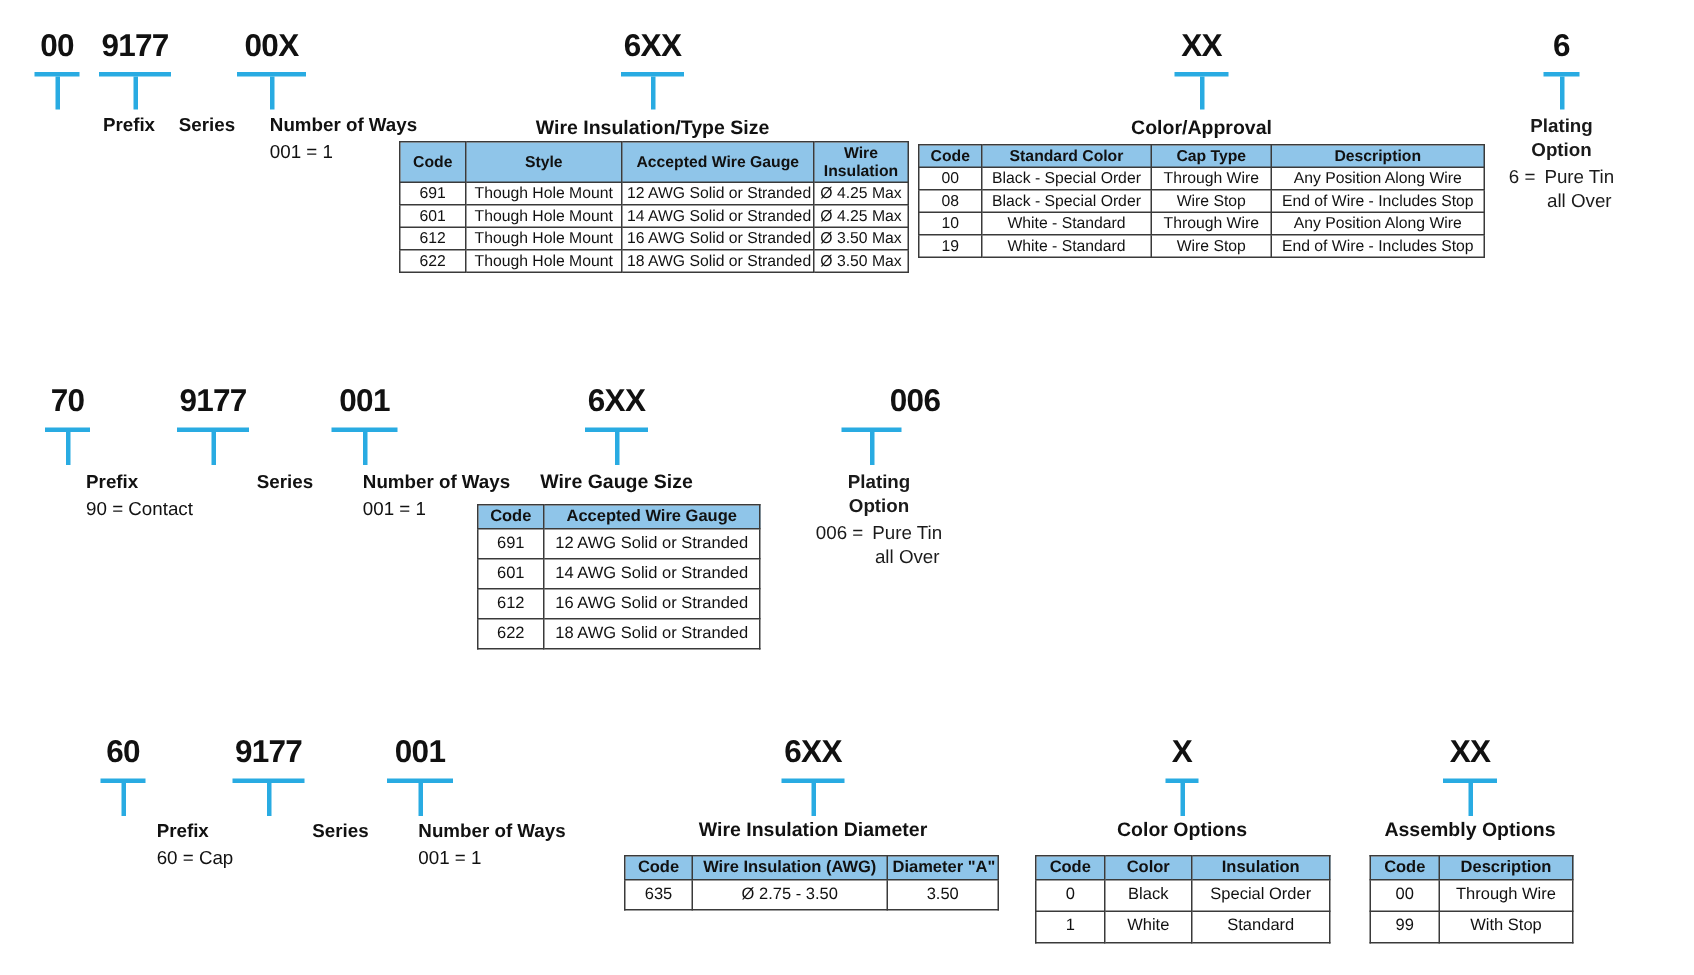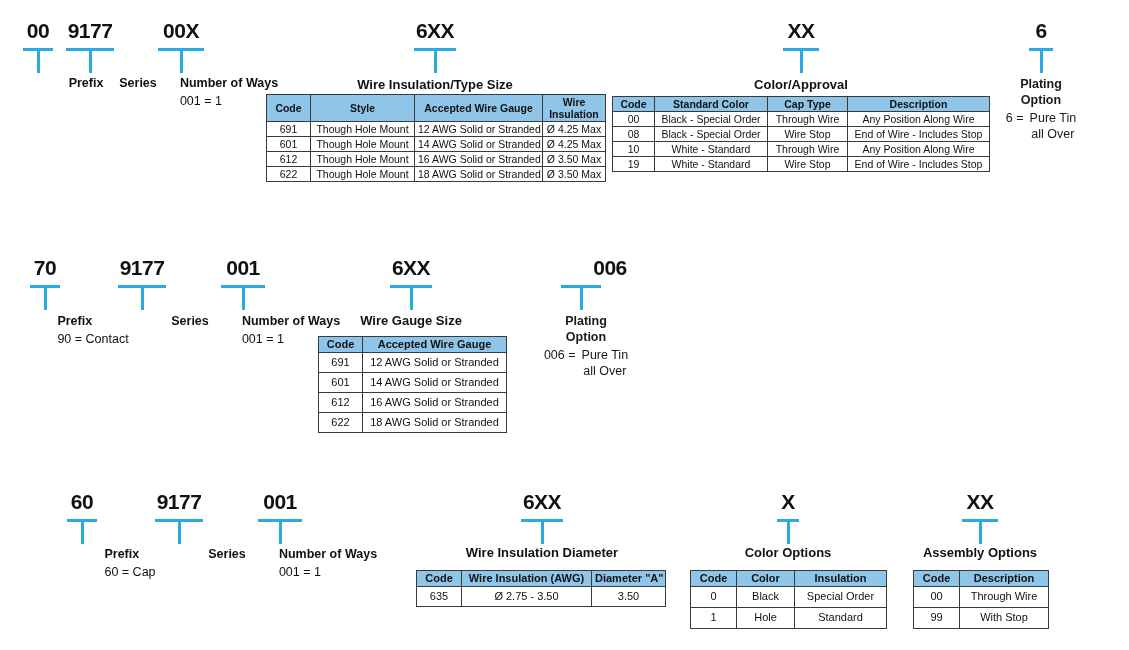--- a/index.html
+++ b/index.html
@@ -405,21 +405,21 @@
       </tr>
     </thead>
     <tbody>
       <tr>
         <td style="height:21px;">0</td>
         <td>Black</td>
         <td>Special Order</td>
       </tr>
       <tr>
         <td style="height:21px;">1</td>
-        <td>Hole</td>
+        <td>White</td>
         <td>Standard</td>
       </tr>
     </tbody>
   </table>
 
   <table class="spec big" style="left:913px; top:570px; width:135px;">
     <thead>
       <tr>
         <th style="width:46px;">Code</th>
         <th style="width:89px;">Description</th>

